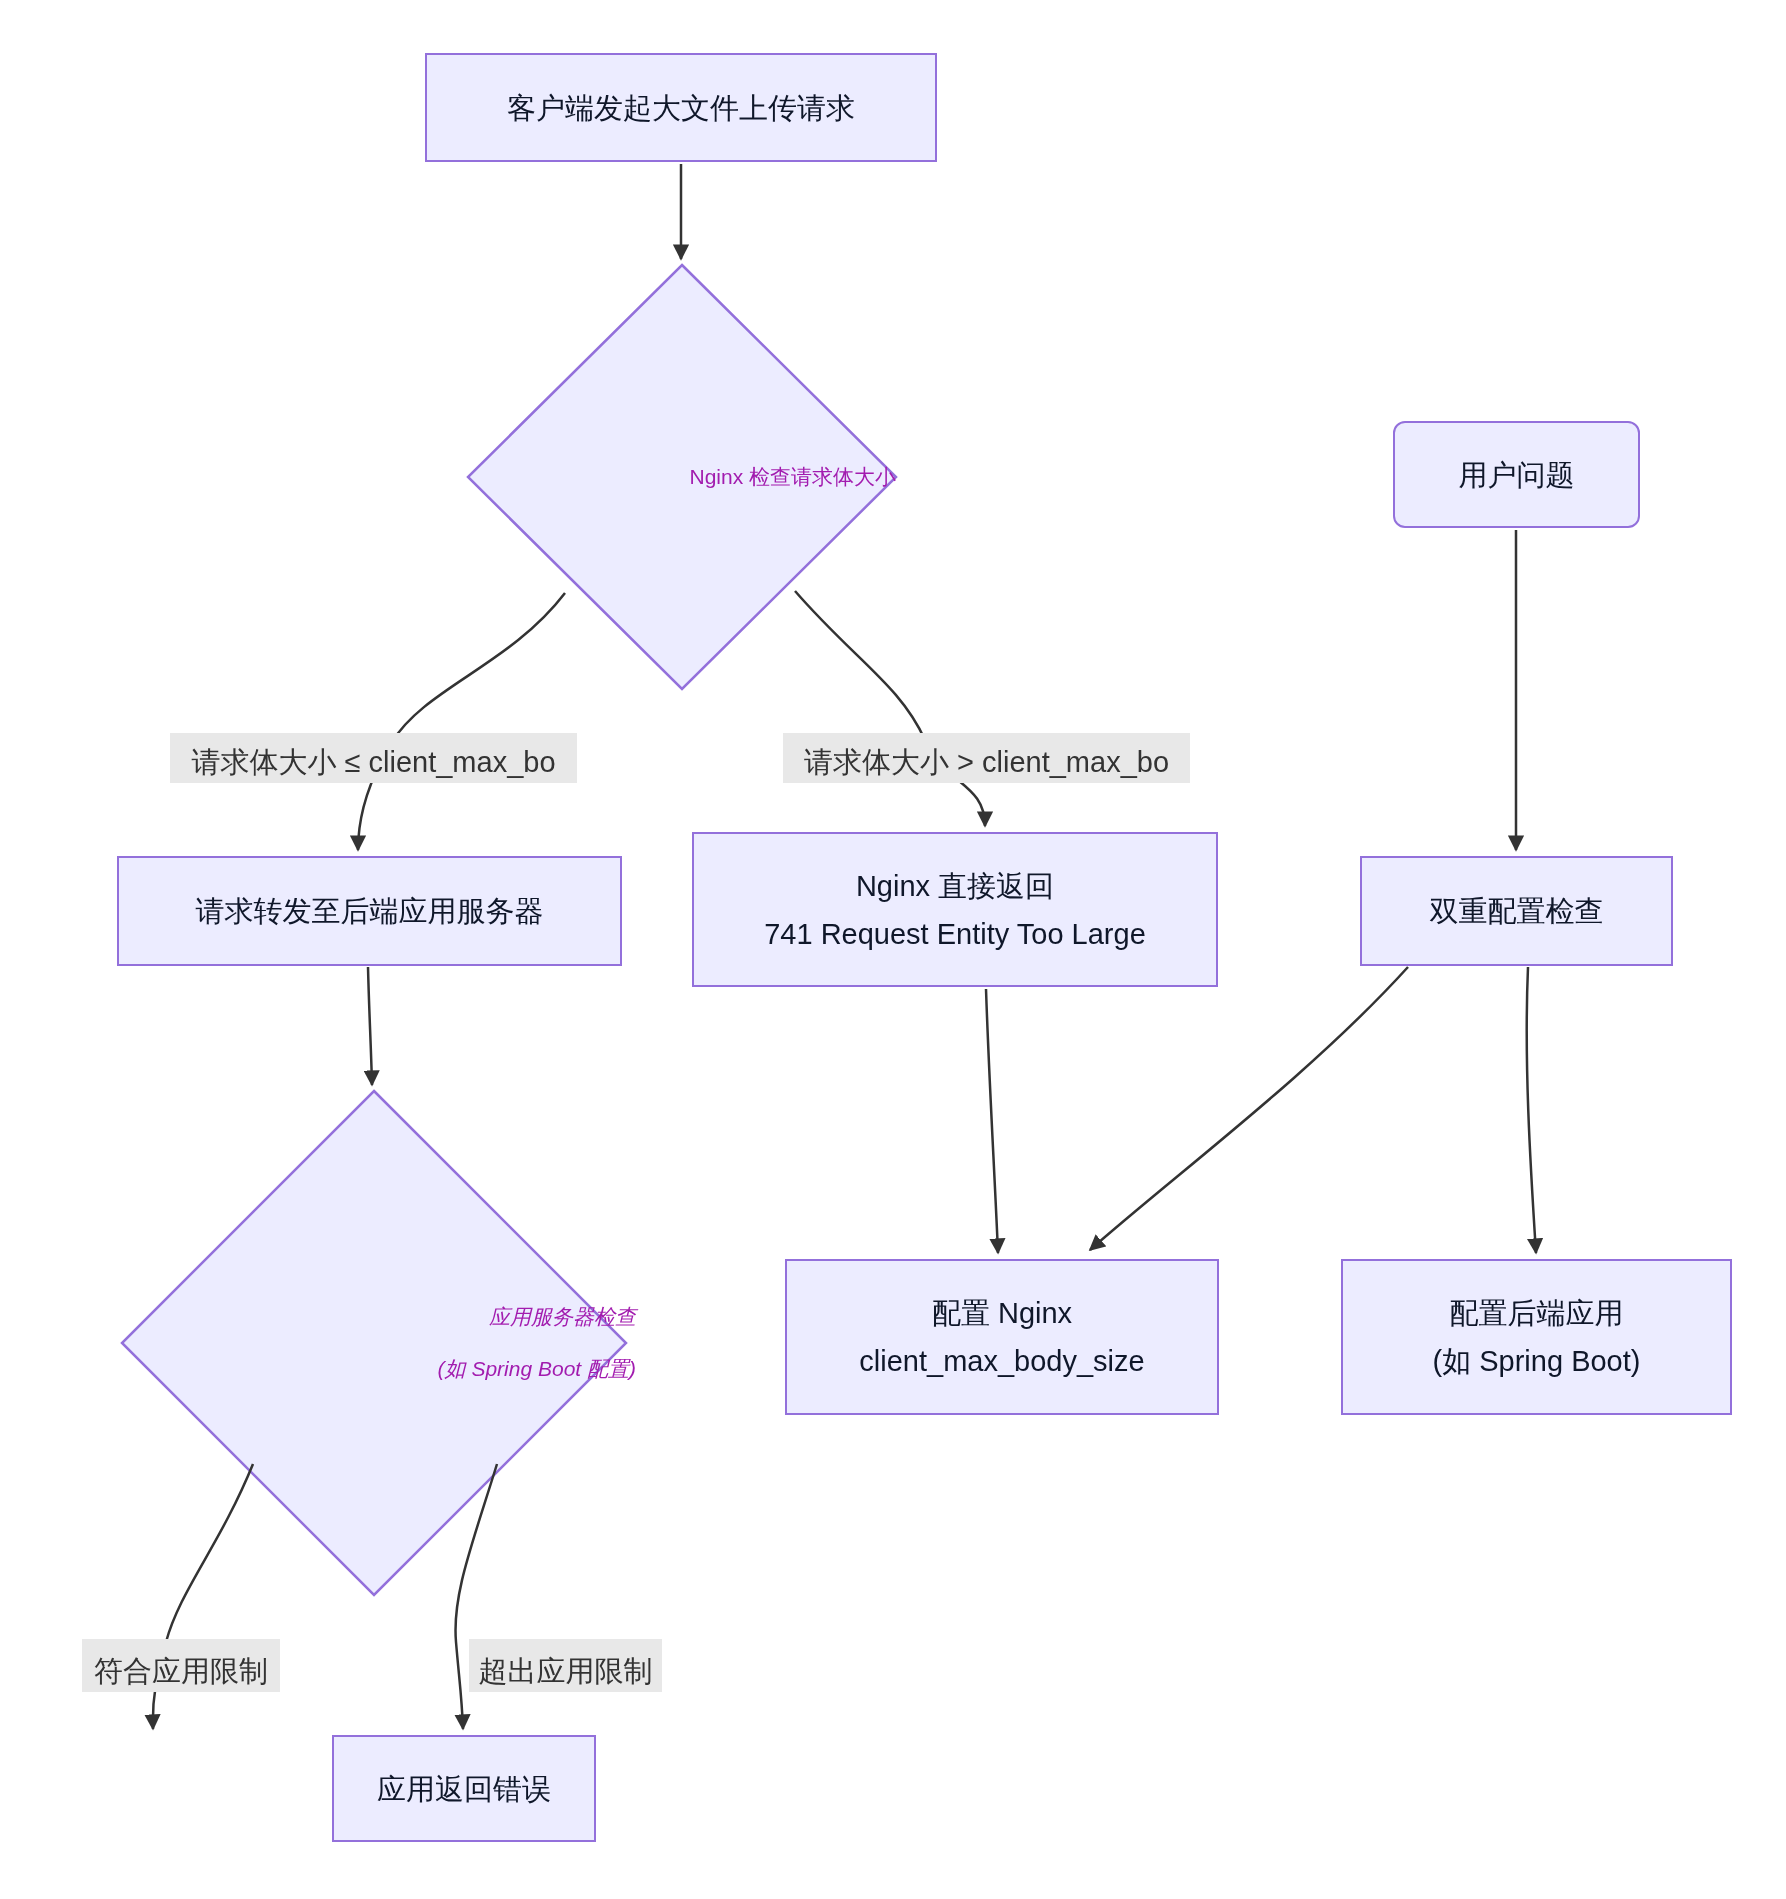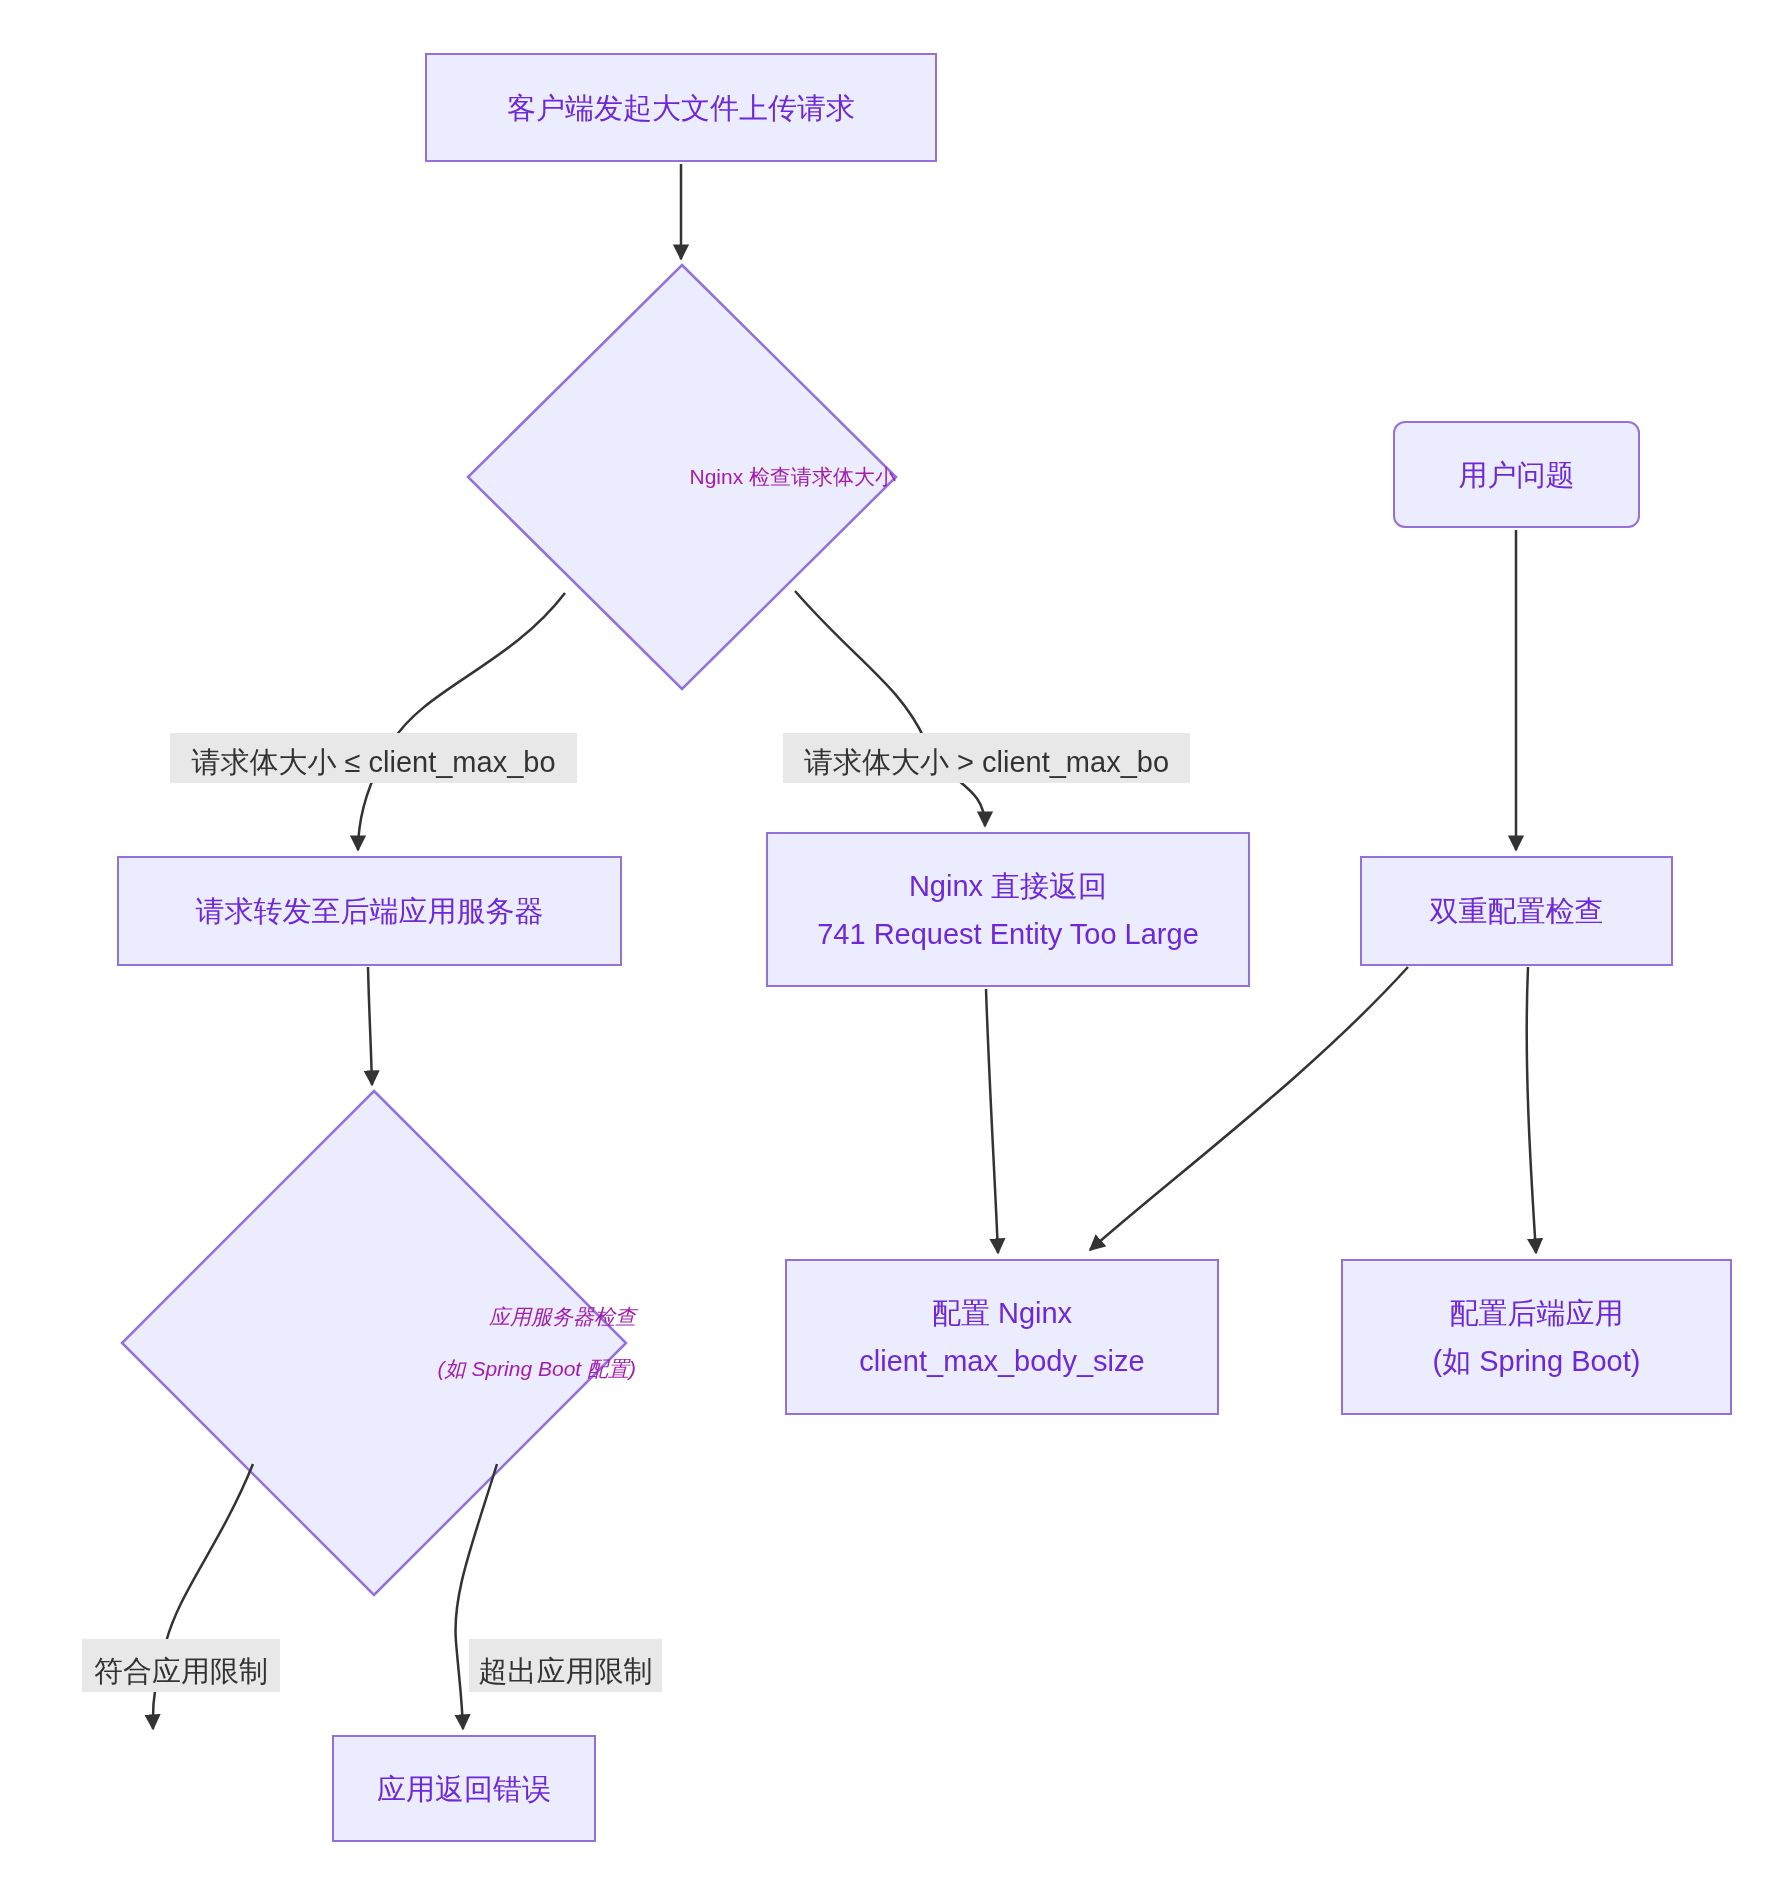--- a/index.html
+++ b/index.html
@@ -13,21 +13,21 @@
   }
   svg.edge-layer{position:absolute;left:0;top:0;width:1786px;height:1899px;}
   .node{
     position:absolute;
     display:flex;flex-direction:column;align-items:center;justify-content:center;
     background:#ECECFF;
     border:2.5px solid #9370DB;
     box-sizing:border-box;
     font-size:29px;line-height:48px;
     text-align:center;
-    color:#6d28d9;
+    color:#0f172a;
     white-space:nowrap;
     overflow:hidden;
   }
   .diamond-label{
     position:absolute;
     display:flex;flex-direction:column;align-items:flex-end;justify-content:center;
     font-size:21px;line-height:52px;
     text-align:center;color:#a21caf;white-space:nowrap;
   }
   .edge-label{
@@ -68,21 +68,21 @@
   </svg>
 
   <div class="node" style="left:425px;top:53px;width:512px;height:109px;">
     <span>客户端发起大文件上传请求</span>
   </div>
 
   <div class="node" style="left:117px;top:856px;width:505px;height:110px;">
     <span>请求转发至后端应用服务器</span>
   </div>
 
-  <div class="node" style="left:766px;top:832px;width:484px;height:155px;">
+  <div class="node" style="left:692px;top:832px;width:526px;height:155px;">
     <span>Nginx 直接返回</span>
     <span>741 Request Entity Too Large</span>
   </div>
 
   <div class="node" style="left:1393px;top:421px;width:247px;height:107px;border-radius:12px;">
     <span>用户问题</span>
   </div>
 
   <div class="node" style="left:1360px;top:856px;width:313px;height:110px;">
     <span>双重配置检查</span>

